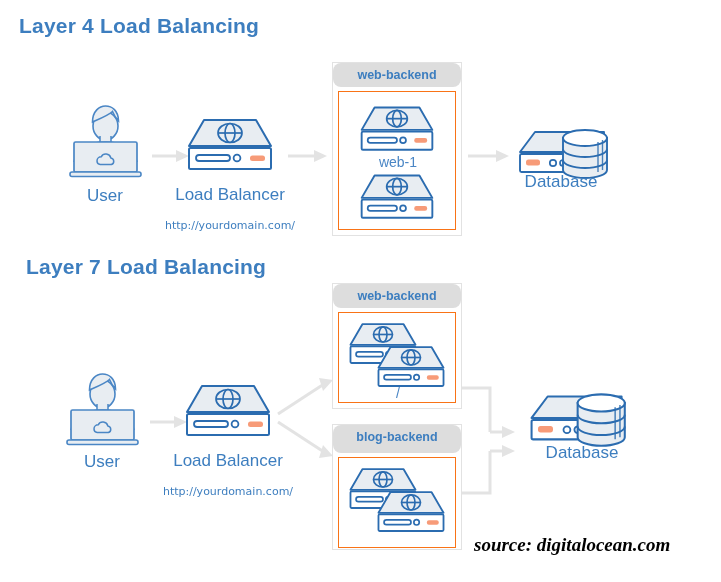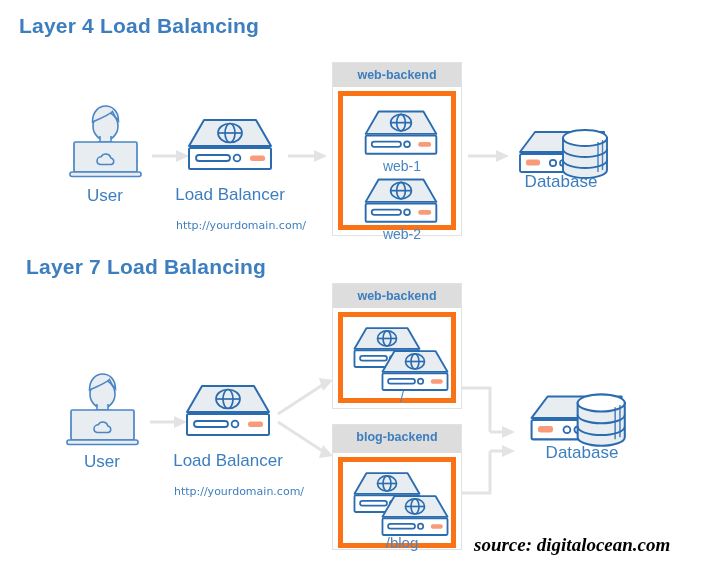--- a/index.html
+++ b/index.html
@@ -33,41 +33,41 @@
     color:#4a86c5;
     text-align:center;
     white-space:nowrap;
   }
   .url-label{
     font-size:11px;
     color:#3d7ebf;
     text-align:center;
     white-space:nowrap;
     font-family:"DejaVu Sans", sans-serif;
-    margin-left:11px;
   }
 
   .group-box{
     background:#ffffff;
     border:1px solid #e2e2e2;
     box-sizing:border-box;
   }
   .group-head{
     background:#dddddd;
     color:#3d7ebf;
     font-size:12.5px;
     font-weight:bold;
     text-align:center;
     line-height:24px;
     box-sizing:border-box;
     white-space:nowrap;
+    border-radius:8px;
   }
   .group-body{
     background:#ffffff;
-    border:5px solid #f97316;
+    border:1px solid #f97316;
     box-sizing:border-box;
   }
 
   .source-credit{
     font-family:"Liberation Serif", serif;
     font-style:italic;
     font-weight:bold;
     font-size:19px;
     color:#000000;
     white-space:nowrap;
@@ -156,21 +156,20 @@
             <ellipse cx="44" cy="17" rx="12" ry="9.5"></ellipse>
             <ellipse cx="44" cy="17" rx="5" ry="9.5"></ellipse>
             <line x1="32" y1="17" x2="56" y2="17"></line>
           </g>
           <rect x="3" y="32" width="82" height="21" rx="1.5" fill="#ffffff" stroke="#2b6cb0" stroke-width="2.2"></rect>
           <rect x="10" y="39" width="34" height="6" rx="3" fill="#ffffff" stroke="#2b6cb0" stroke-width="2"></rect>
           <circle cx="51" cy="42" r="3.4" fill="#ffffff" stroke="#2b6cb0" stroke-width="2"></circle>
           <rect x="64" y="39.5" width="15" height="5.5" rx="2.5" fill="#f79b78"></rect>
         </svg>
       </div>
-      <div class="abs small-label" style="left:0;top:130px;width:118px;font-size:14px;">web-2</div>
     </div>
   </div>
 
   <svg class="abs" style="left:468px;top:149px;" width="42" height="14">
     <line x1="0" y1="7" x2="30" y2="7" stroke="#e3e3e3" stroke-width="3"></line>
     <polygon points="28,1 41,7 28,13" fill="#e3e3e3"></polygon>
   </svg>
 
   <div class="abs" style="left:512px;top:126px;">
     <svg width="98" height="54" viewBox="0 0 98 54">
@@ -304,21 +303,20 @@
             <ellipse cx="44" cy="17" rx="12" ry="9.5"></ellipse>
             <ellipse cx="44" cy="17" rx="5" ry="9.5"></ellipse>
             <line x1="32" y1="17" x2="56" y2="17"></line>
           </g>
           <rect x="3" y="32" width="82" height="21" rx="1.5" fill="#ffffff" stroke="#2b6cb0" stroke-width="2.3"></rect>
           <rect x="10" y="39" width="34" height="6" rx="3" fill="#ffffff" stroke="#2b6cb0" stroke-width="2.1"></rect>
           <circle cx="51" cy="42" r="3.4" fill="#ffffff" stroke="#2b6cb0" stroke-width="2.1"></circle>
           <rect x="64" y="39.5" width="15" height="5.5" rx="2.5" fill="#f79b78"></rect>
         </svg>
       </div>
-      <div class="abs small-label" style="left:0;top:72px;width:118px;font-size:15px;">/blog</div>
     </div>
   </div>
 
   <svg class="abs" style="left:462px;top:375px;" width="60" height="130">
 
     <polyline points="0,13 28,13 28,57" fill="none" stroke="#e3e3e3" stroke-width="3"></polyline>
     <line x1="28" y1="57" x2="42" y2="57" stroke="#e3e3e3" stroke-width="3"></line>
     <polygon points="40,51 53,57 40,63" fill="#e3e3e3"></polygon>
 
     <polyline points="0,118 28,118 28,76" fill="none" stroke="#e3e3e3" stroke-width="3"></polyline>

